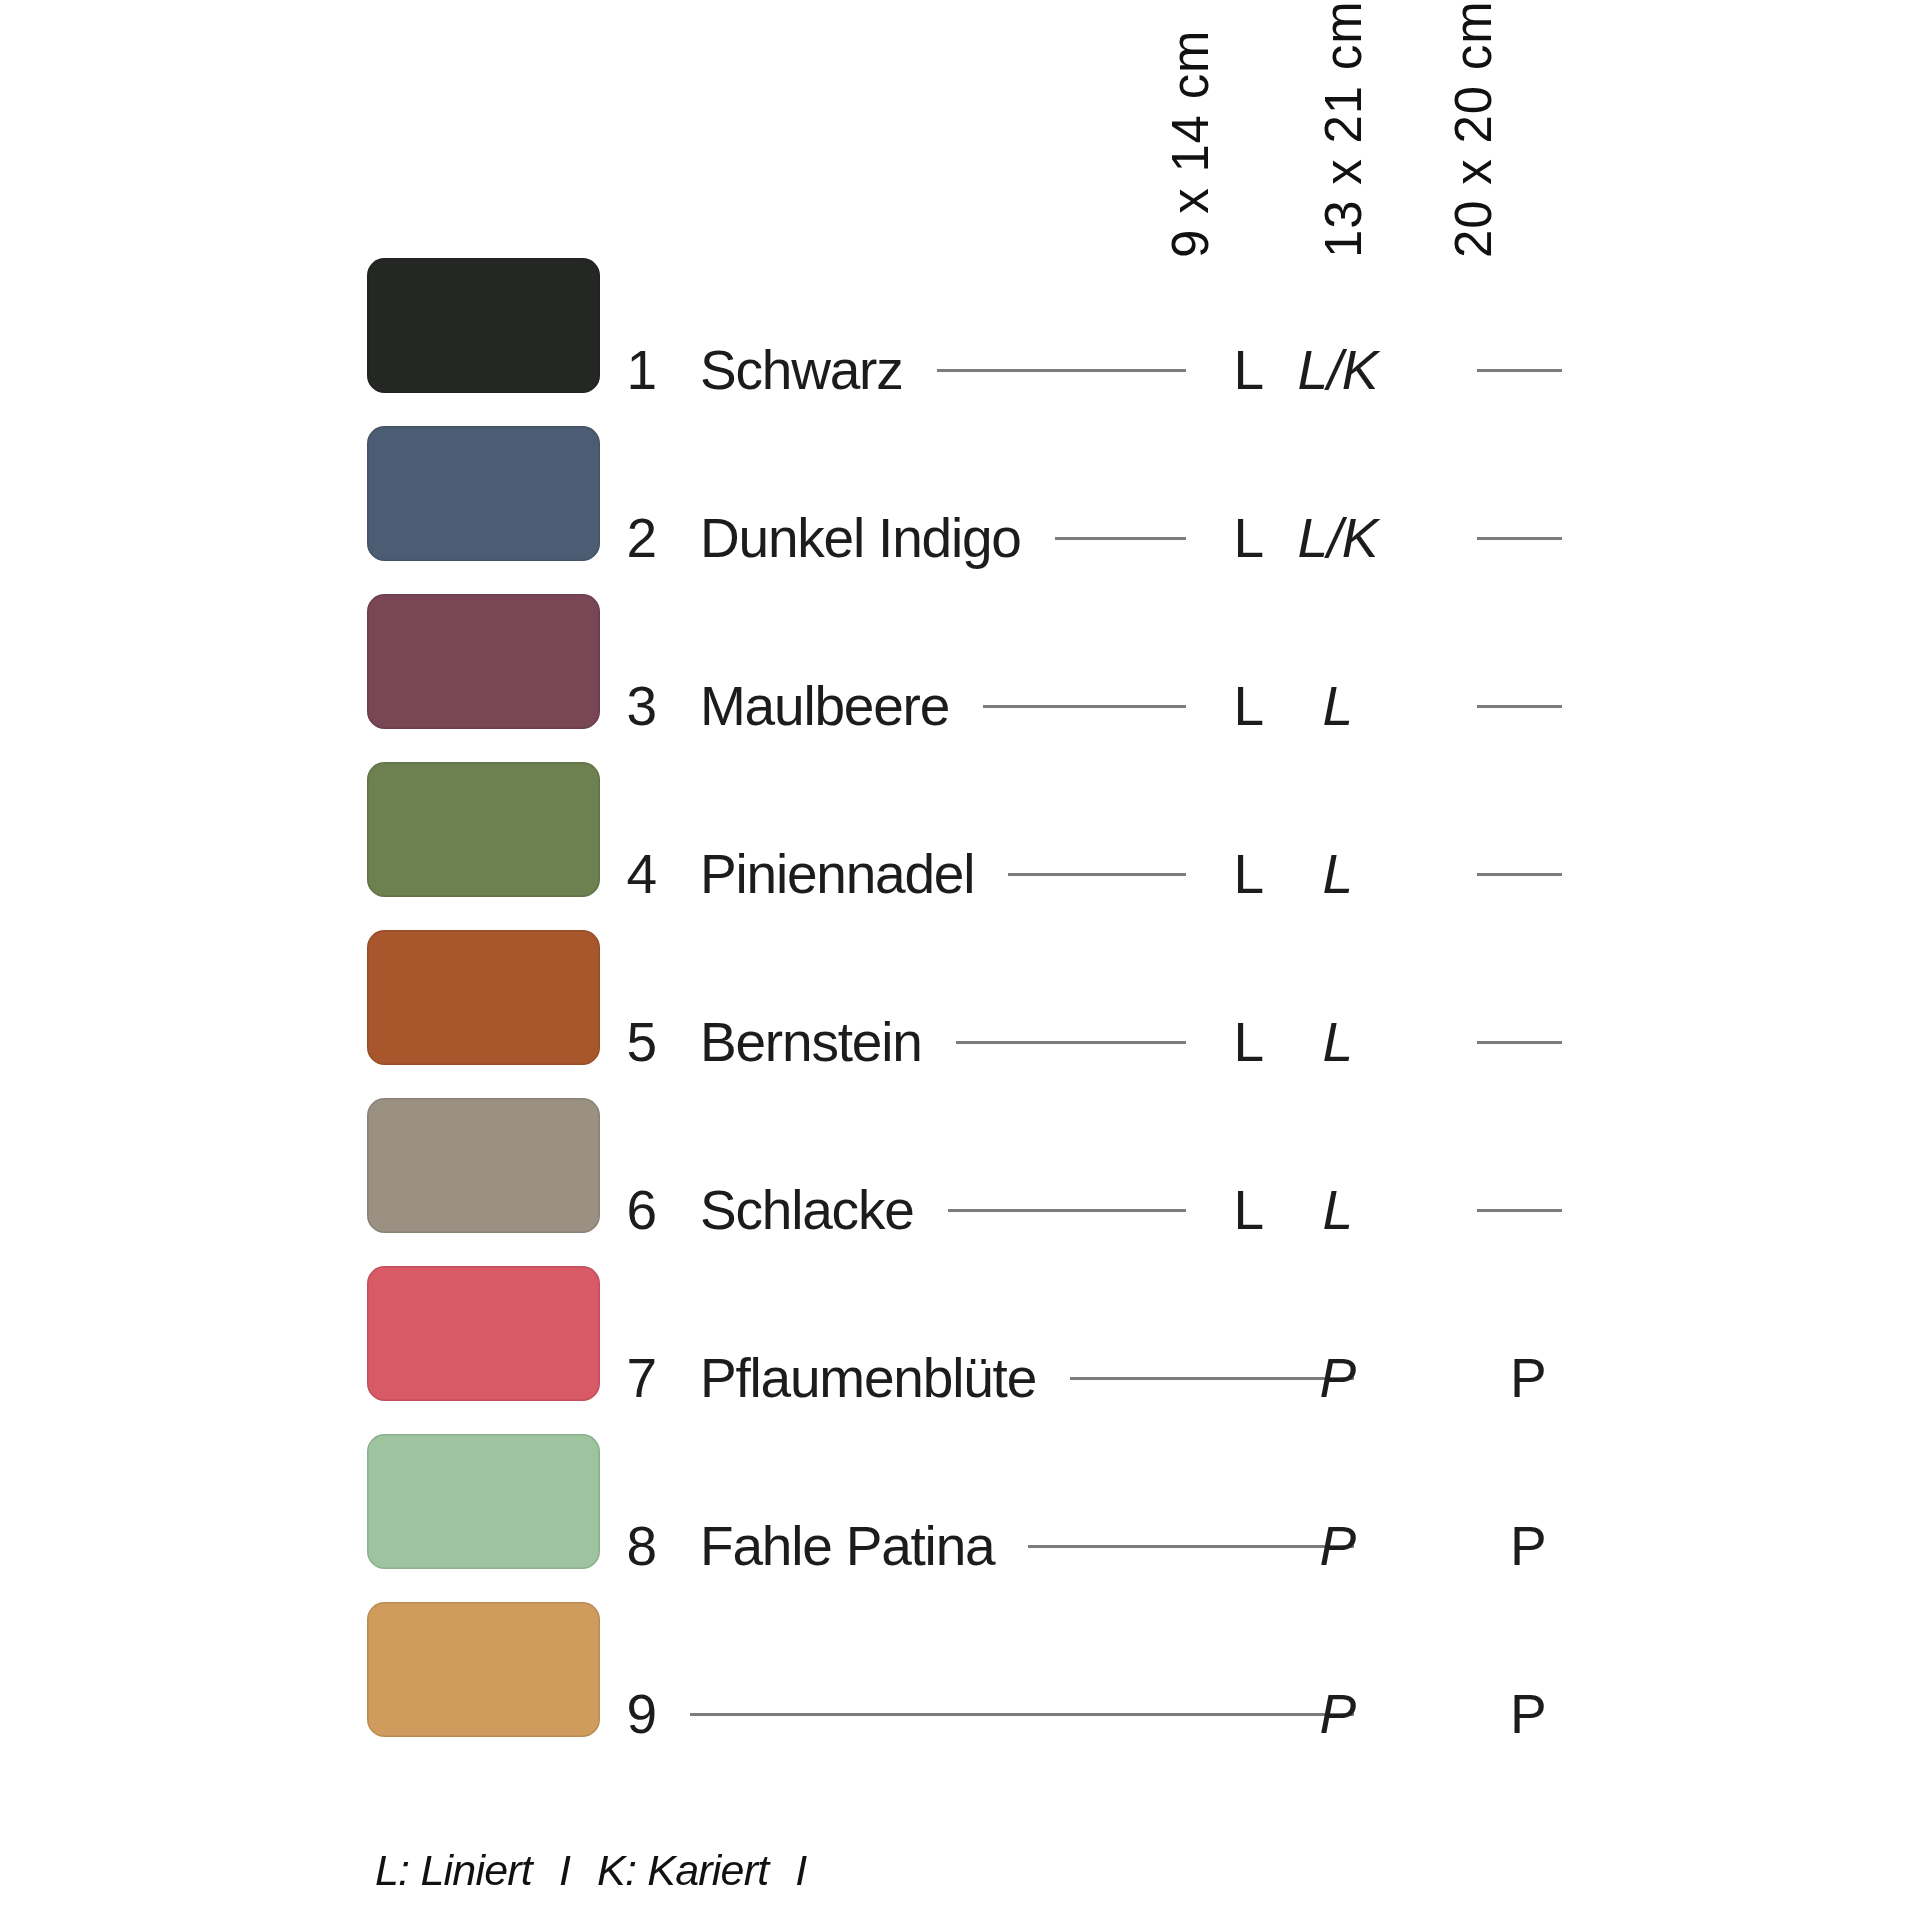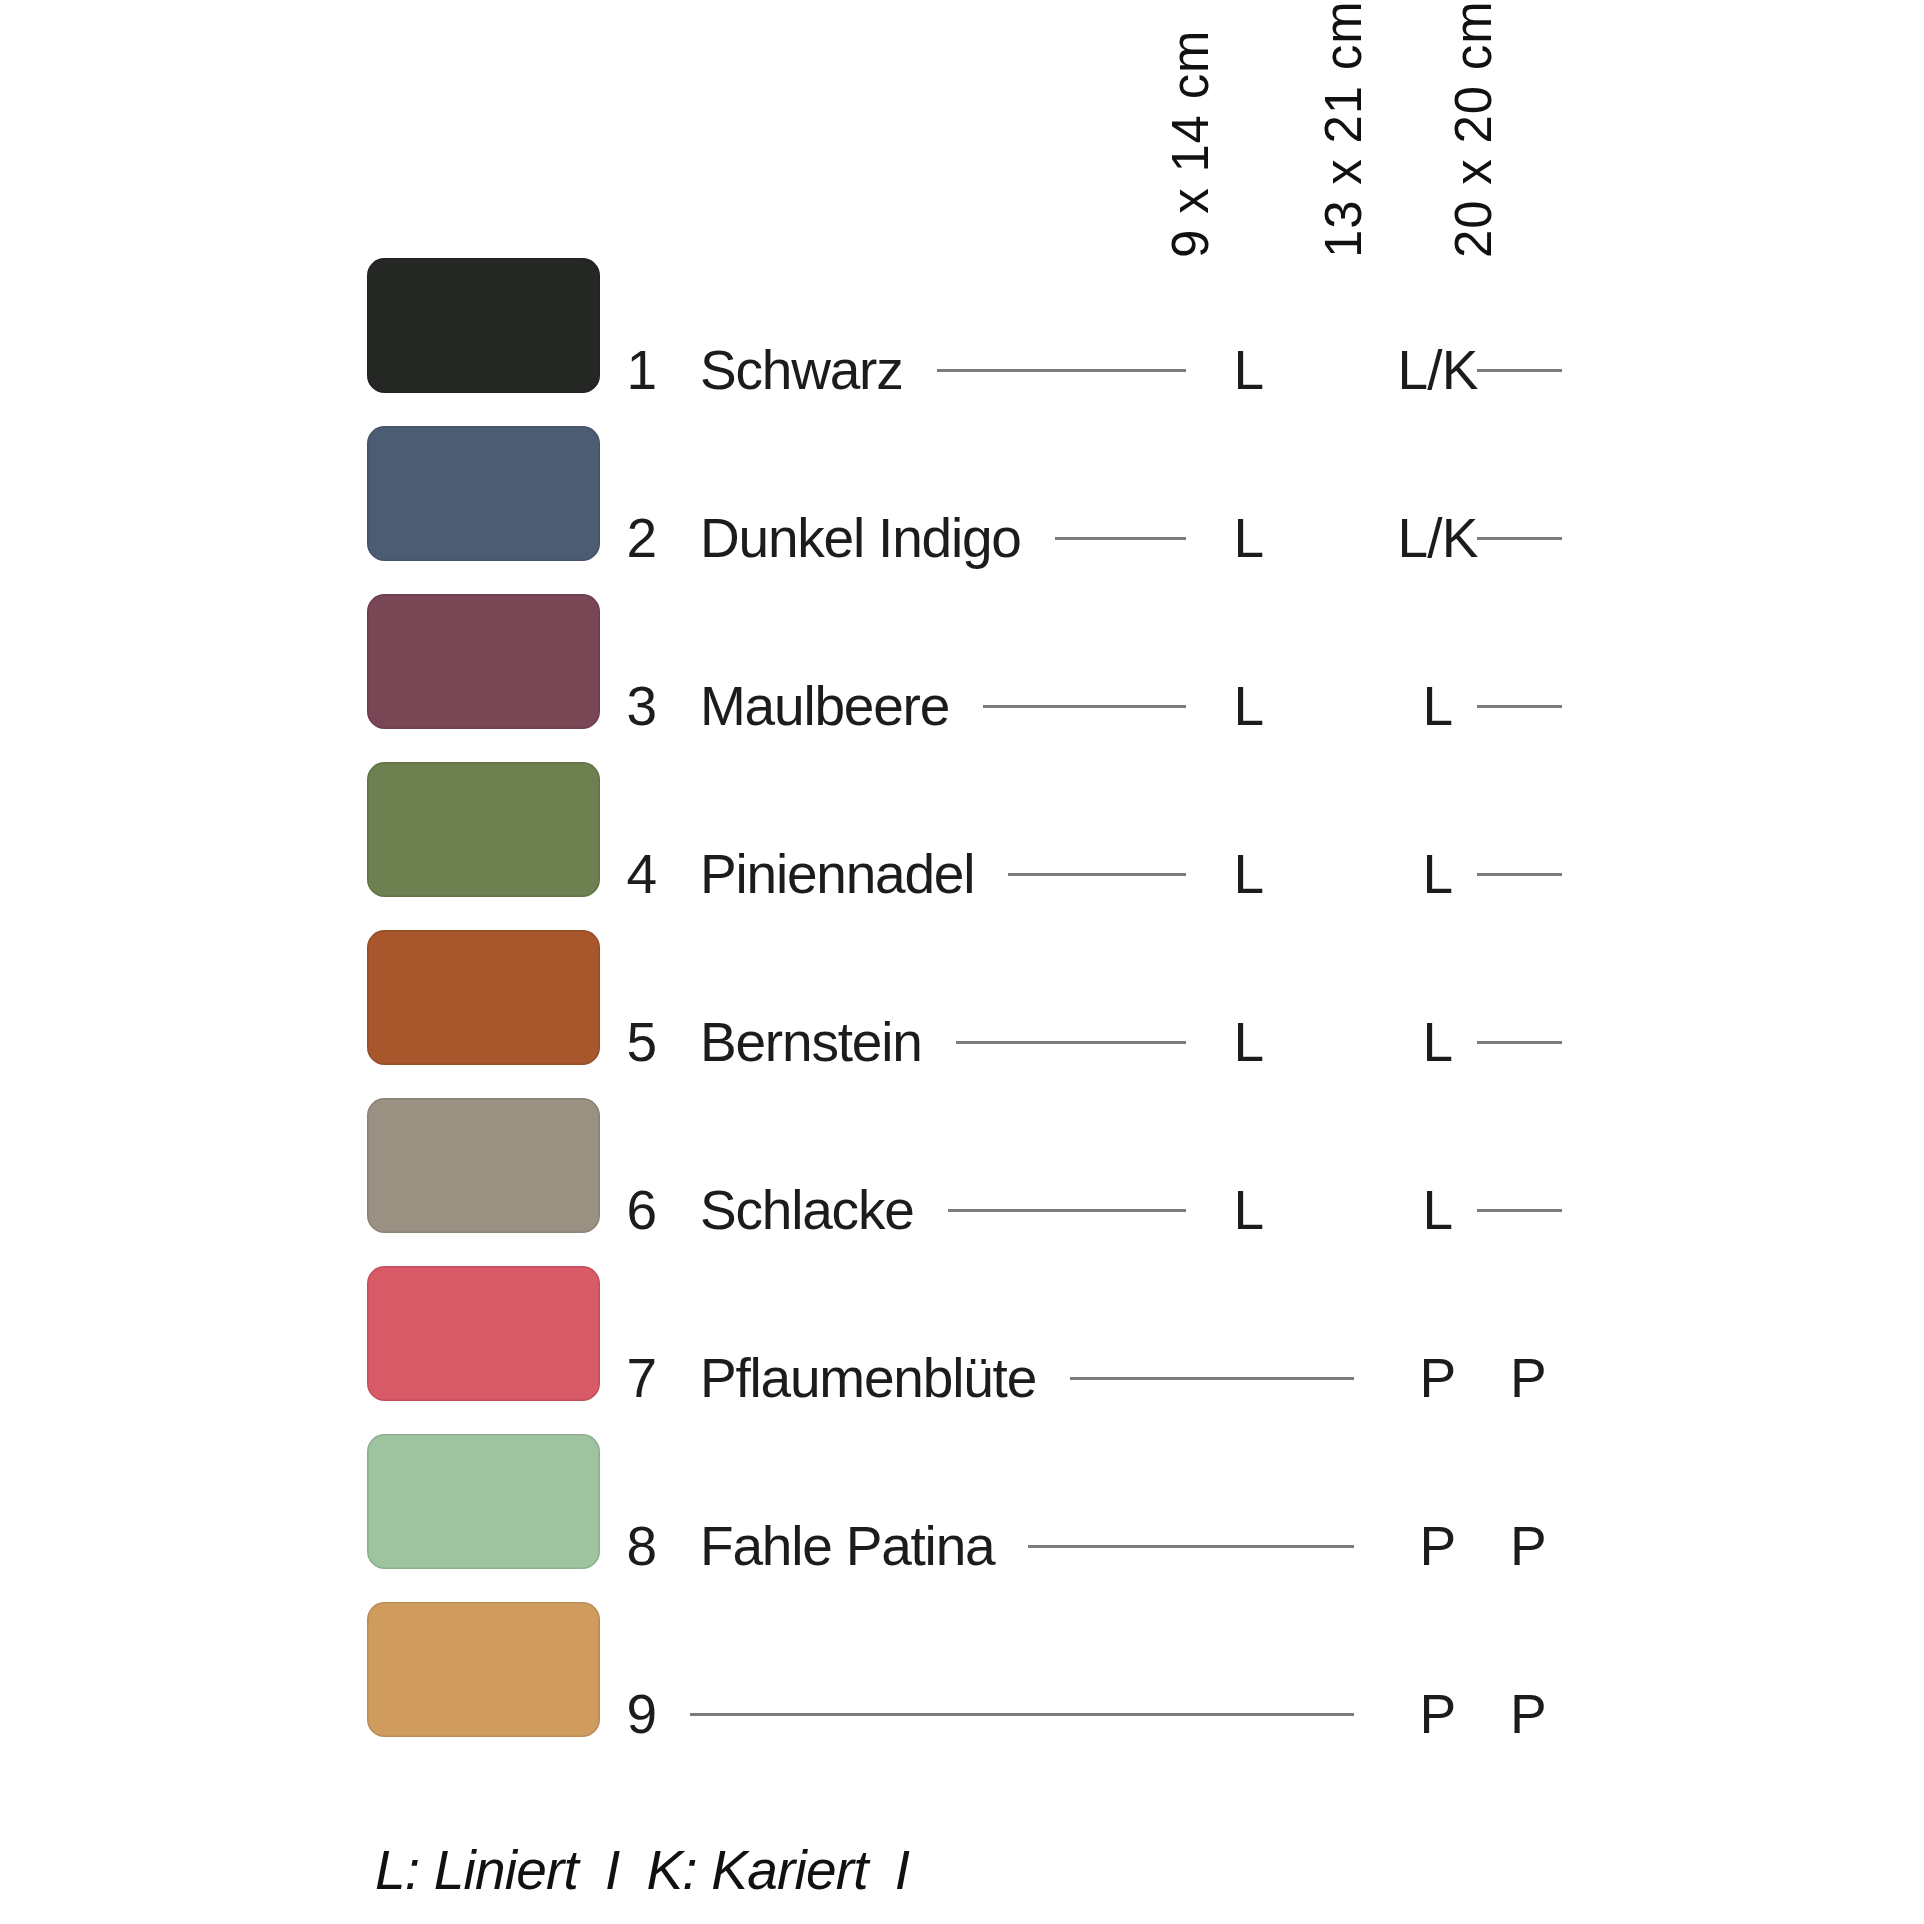--- a/index.html
+++ b/index.html
@@ -51,28 +51,28 @@
     flex:1 1 auto;height:3.2px;min-width:24px;
     background:#7c7c7c;margin-left:34px;
   }
   .cell{
     position:absolute;top:85px;height:55px;
     font-size:55px;line-height:55px;letter-spacing:-0.8px;
     text-align:center;
     display:flex;align-items:center;justify-content:center;
   }
   .c1{left:1203px;width:91px;}
-  .c2{left:1388px;width:99px;}
+  .c2{left:1288px;width:99px;font-style:italic;}
   .c3{left:1468px;width:120px;}
   .dashline{width:85px;height:3.2px;background:#7c7c7c;margin-right:17.6px;}
   
   .footer{
     position:absolute;left:375px;top:1841px;
     display:flex;column-gap:27px;align-items:center;
-    font-style:italic;font-size:55px;line-height:58px;letter-spacing:-0.8px;
+    font-style:italic;font-size:43px;line-height:58px;letter-spacing:-0.8px;
     color:#111;
   }
   .footer .sep{font-style:italic;}
 </style>
 </head>
 <body>
 
 <div class="canvas">
 
   <div class="colhead h1">

